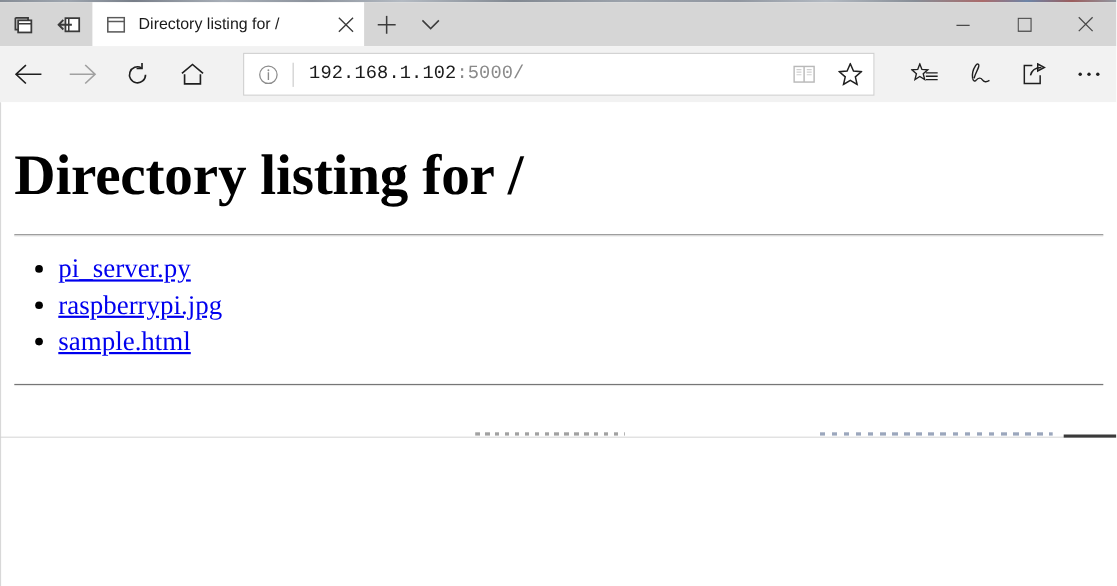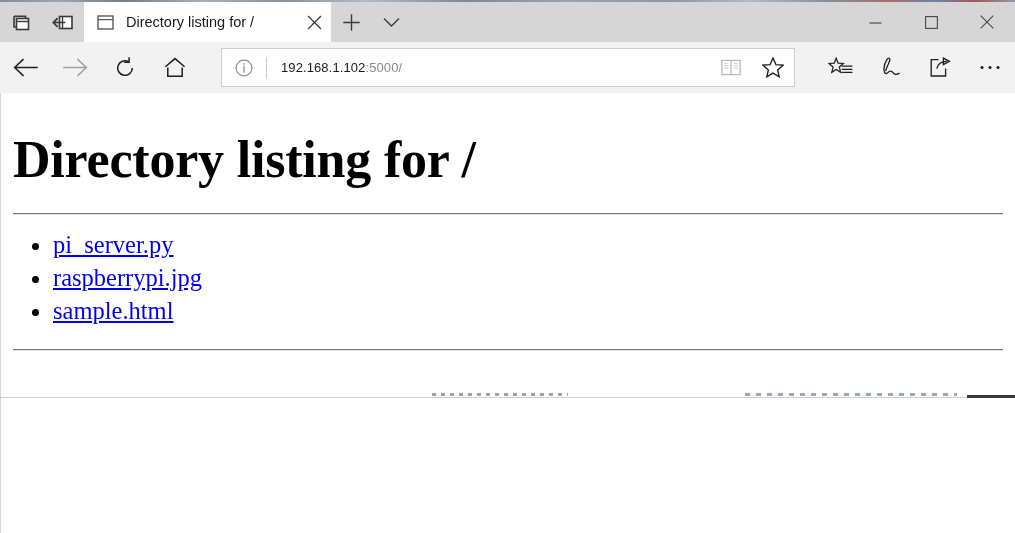--- a/index.html
+++ b/index.html
@@ -178,25 +178,25 @@
   }
   .addr-divider {
     width: 1px;
     height: 22px;
     background: #c8c8c8;
     flex: 0 0 1px;
   }
   #url-text {
     flex: 1 1 auto;
     padding-left: 14px;
-    font-size: 13px;
+    font-size: 17px;
     color: #1a1a1a;
     white-space: nowrap;
     overflow: hidden;
-    font-family: Liberation Sans, sans-serif;
+    font-family: Liberation Mono, monospace;
     letter-spacing: .1px;
   }
   #url-text .url-host { color: #1a1a1a; }
   #url-text .url-rest { color: #8a8a8a; }
   .addr-icon-btn {
     width: 42px;
     height: 37px;
     flex: 0 0 42px;
     display: flex;
     align-items: center;

